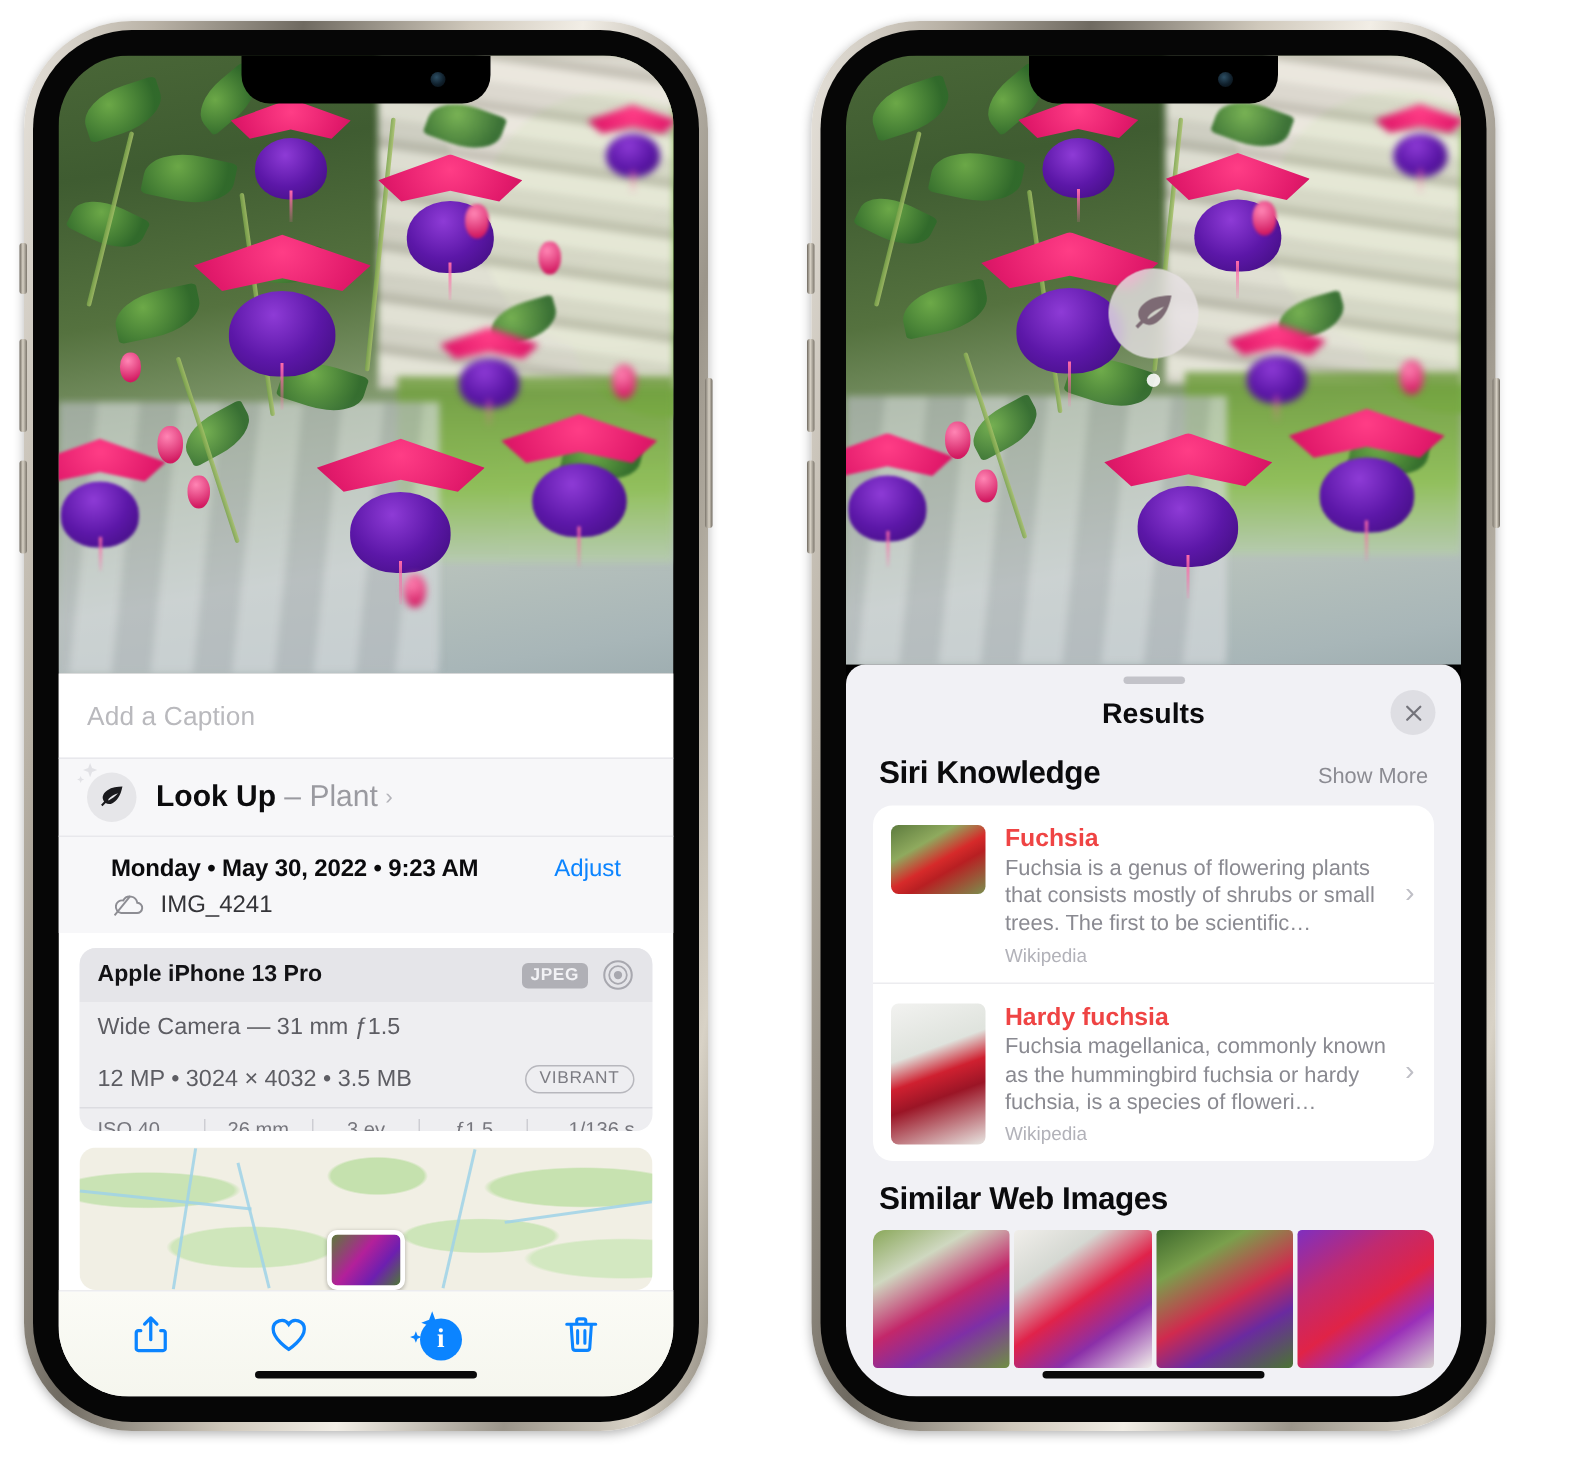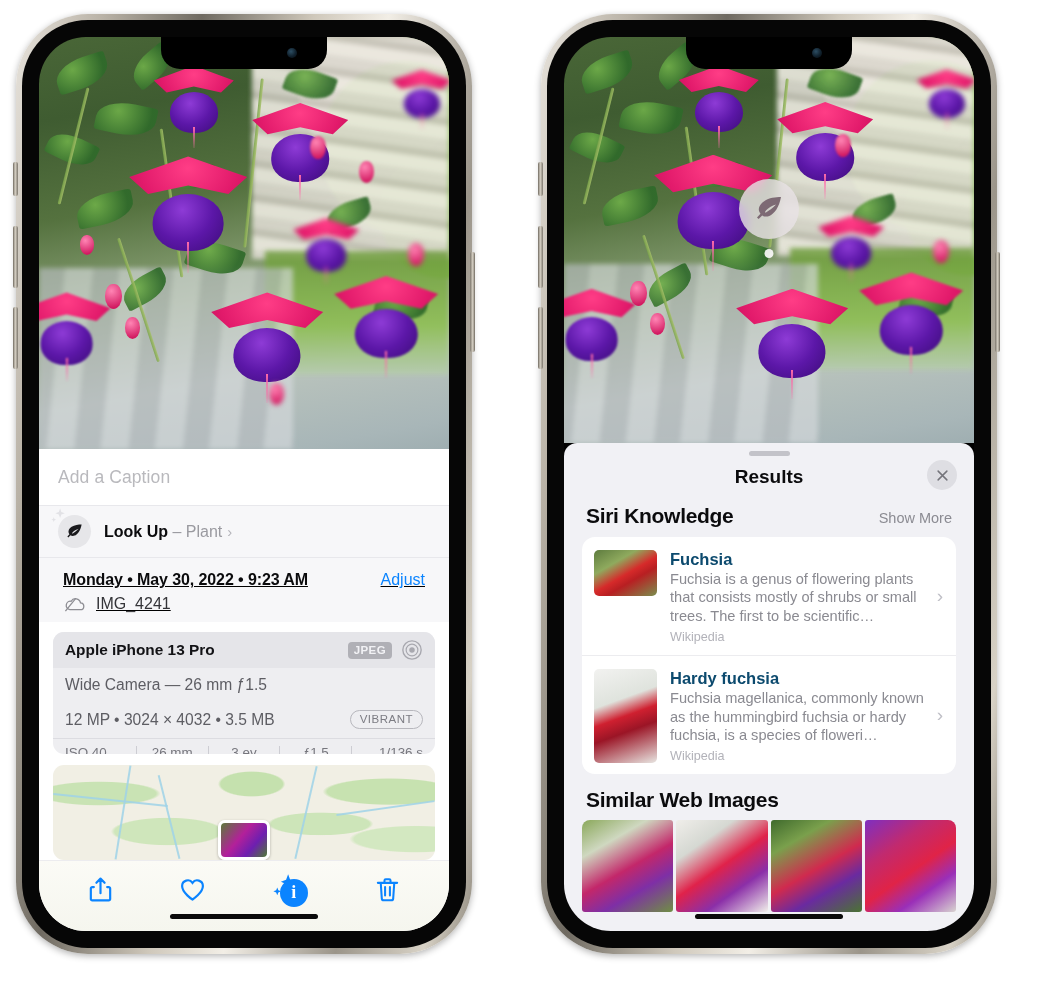--- a/index.html
+++ b/index.html
@@ -134,32 +134,32 @@
   .lu-badge {
     position: relative; width: 33px; height: 33px; border-radius: 50%;
     background: #e6e6e9; display: flex; align-items: center; justify-content: center;
     margin-right: 13px; flex: none;
   }
   .lu-badge svg { width: 19px; height: 19px; }
   .spark {
     position: absolute; left: -9px; top: -8px; width: 17px; height: 17px;
     color: #e2e2e6;
   }
-  .lu-text { font-size: 16px; font-weight: 700; color: #0b0b0d; }
+  .lu-text { font-size: 20px; font-weight: 700; color: #0b0b0d; }
   .lu-text .sub { font-weight: 400; color: #9a9aa0; }
   .lu-chev { margin-left: 5px; color: #b4b4ba; font-size: 15px; }
 
   .meta {
-    padding: 13px 24px 9px; background: #f7f7f9;
-    border-top: 1px solid #e8e8ec; position: relative; text-decoration: underline;
+    padding: 13px 35px 9px; background: #f7f7f9;
+    border-top: 1px solid #e8e8ec; position: relative;
   }
   .meta-top { display: flex; align-items: baseline; justify-content: space-between; }
   .meta-date { font-size: 16px; font-weight: 700; color: #0b0b0d; letter-spacing: -.1px; }
   .meta-adjust { font-size: 16px; color: #0b84ff; }
-  .meta-file { display: flex; align-items: center; gap: 9px; margin-top: 6px; }
+  .meta-file { display: flex; align-items: flex-start; gap: 9px; margin-top: 6px; }
   .meta-file svg { width: 24px; height: 17px; color: #8d8d93; flex: none; }
   .meta-file .fname { font-size: 16px; color: #343438; }
 
   .cam-card {
     margin: 10px 14px 0; border-radius: 11px; overflow: hidden;
     background: #eeeef1; font-size: 14.6px; color: #5d5d63;
   }
   .cam-head {
     display: flex; align-items: center; justify-content: space-between;
     padding: 7px 12px; background: #e5e5e9;
@@ -271,21 +271,21 @@
 
   .cards { margin: 0 18px; background: #fff; border-radius: 13px; overflow: hidden; }
   .kcard { display: flex; align-items: flex-start; padding: 13px 12px 11px; position: relative; }
   .kcard + .kcard { border-top: 1px solid #ececef; }
   .kthumb {
     width: 63px; height: 46px; border-radius: 5px; flex: none; margin-right: 13px;
     overflow: hidden; position: relative;
   }
   .kthumb.tall { height: 94px; }
   .kbody { flex: 1; min-width: 0; padding-right: 20px; }
-  .ktitle { font-size: 16.5px; font-weight: 700; color: #0c4a6e; margin-bottom: 1px; }
+  .ktitle { font-size: 16.5px; font-weight: 700; color: #ef4444; margin-bottom: 1px; }
   .kdesc { font-size: 14.6px; line-height: 1.26; color: #8a8a91; }
   .ksrc { font-size: 12.6px; color: #b2b2b9; margin-top: 5px; }
   .kchev { position: absolute; right: 13px; top: 50%; transform: translateY(-50%); color: #bfbfc6; font-size: 19px; }
 
   .tn-a { background: linear-gradient(150deg,#5d7b3e 0%,#8faa5e 30%,#d62a2a 52%,#b81f22 64%,#7b8f4e 100%); }
   .tn-b { background: linear-gradient(160deg,#f2f2f0 0%,#dfe3dd 34%,#cf2030 50%,#9b1526 64%,#e8e6e2 100%); }
   .tn-e { background: linear-gradient(150deg,#8aa85a 0%,#cfd8c0 26%,#c3276a 52%,#7e2fa6 72%,#6f8f43 100%); }
   .tn-f { background: linear-gradient(145deg,#f0eeea 0%,#d5d8d2 26%,#e0224a 50%,#8b2fa8 72%,#f1efea 100%); }
   .tn-g { background: linear-gradient(150deg,#3f6a2d 0%,#7aa04c 24%,#d02a4e 52%,#6a2aa0 72%,#4a7432 100%); }
   .tn-h { background: linear-gradient(145deg,#7f2fc0 0%,#c12a6f 30%,#e02347 54%,#9a2fb8 74%,#d8d4d0 100%); }
@@ -429,21 +429,21 @@
             <div class="right">
               <span class="pill-jpeg">JPEG</span>
               <svg class="aperture" viewBox="0 0 24 24">
                 <circle cx="12" cy="12" r="10" fill="none" stroke="currentColor" stroke-width="1.5"></circle>
                 <circle cx="12" cy="12" r="6.4" fill="none" stroke="currentColor" stroke-width="1.3"></circle>
                 <circle cx="12" cy="12" r="3" fill="currentColor"></circle>
               </svg>
             </div>
           </div>
           <div class="cam-body">
-            <div class="cam-line1">Wide Camera — 26 mm ƒ1.5</div>
+            <div class="cam-line1">Wide Camera — 31 mm ƒ1.5</div>
             <div class="cam-line2">
               <span>12 MP • 3024 × 4032 • 3.5 MB</span>
               <span class="pill-vibrant">VIBRANT</span>
             </div>
           </div>
           <div class="cam-exif">
             <span>ISO 40</span>
             <i class="bar"></i>
             <span>26 mm</span>
             <i class="bar"></i>

